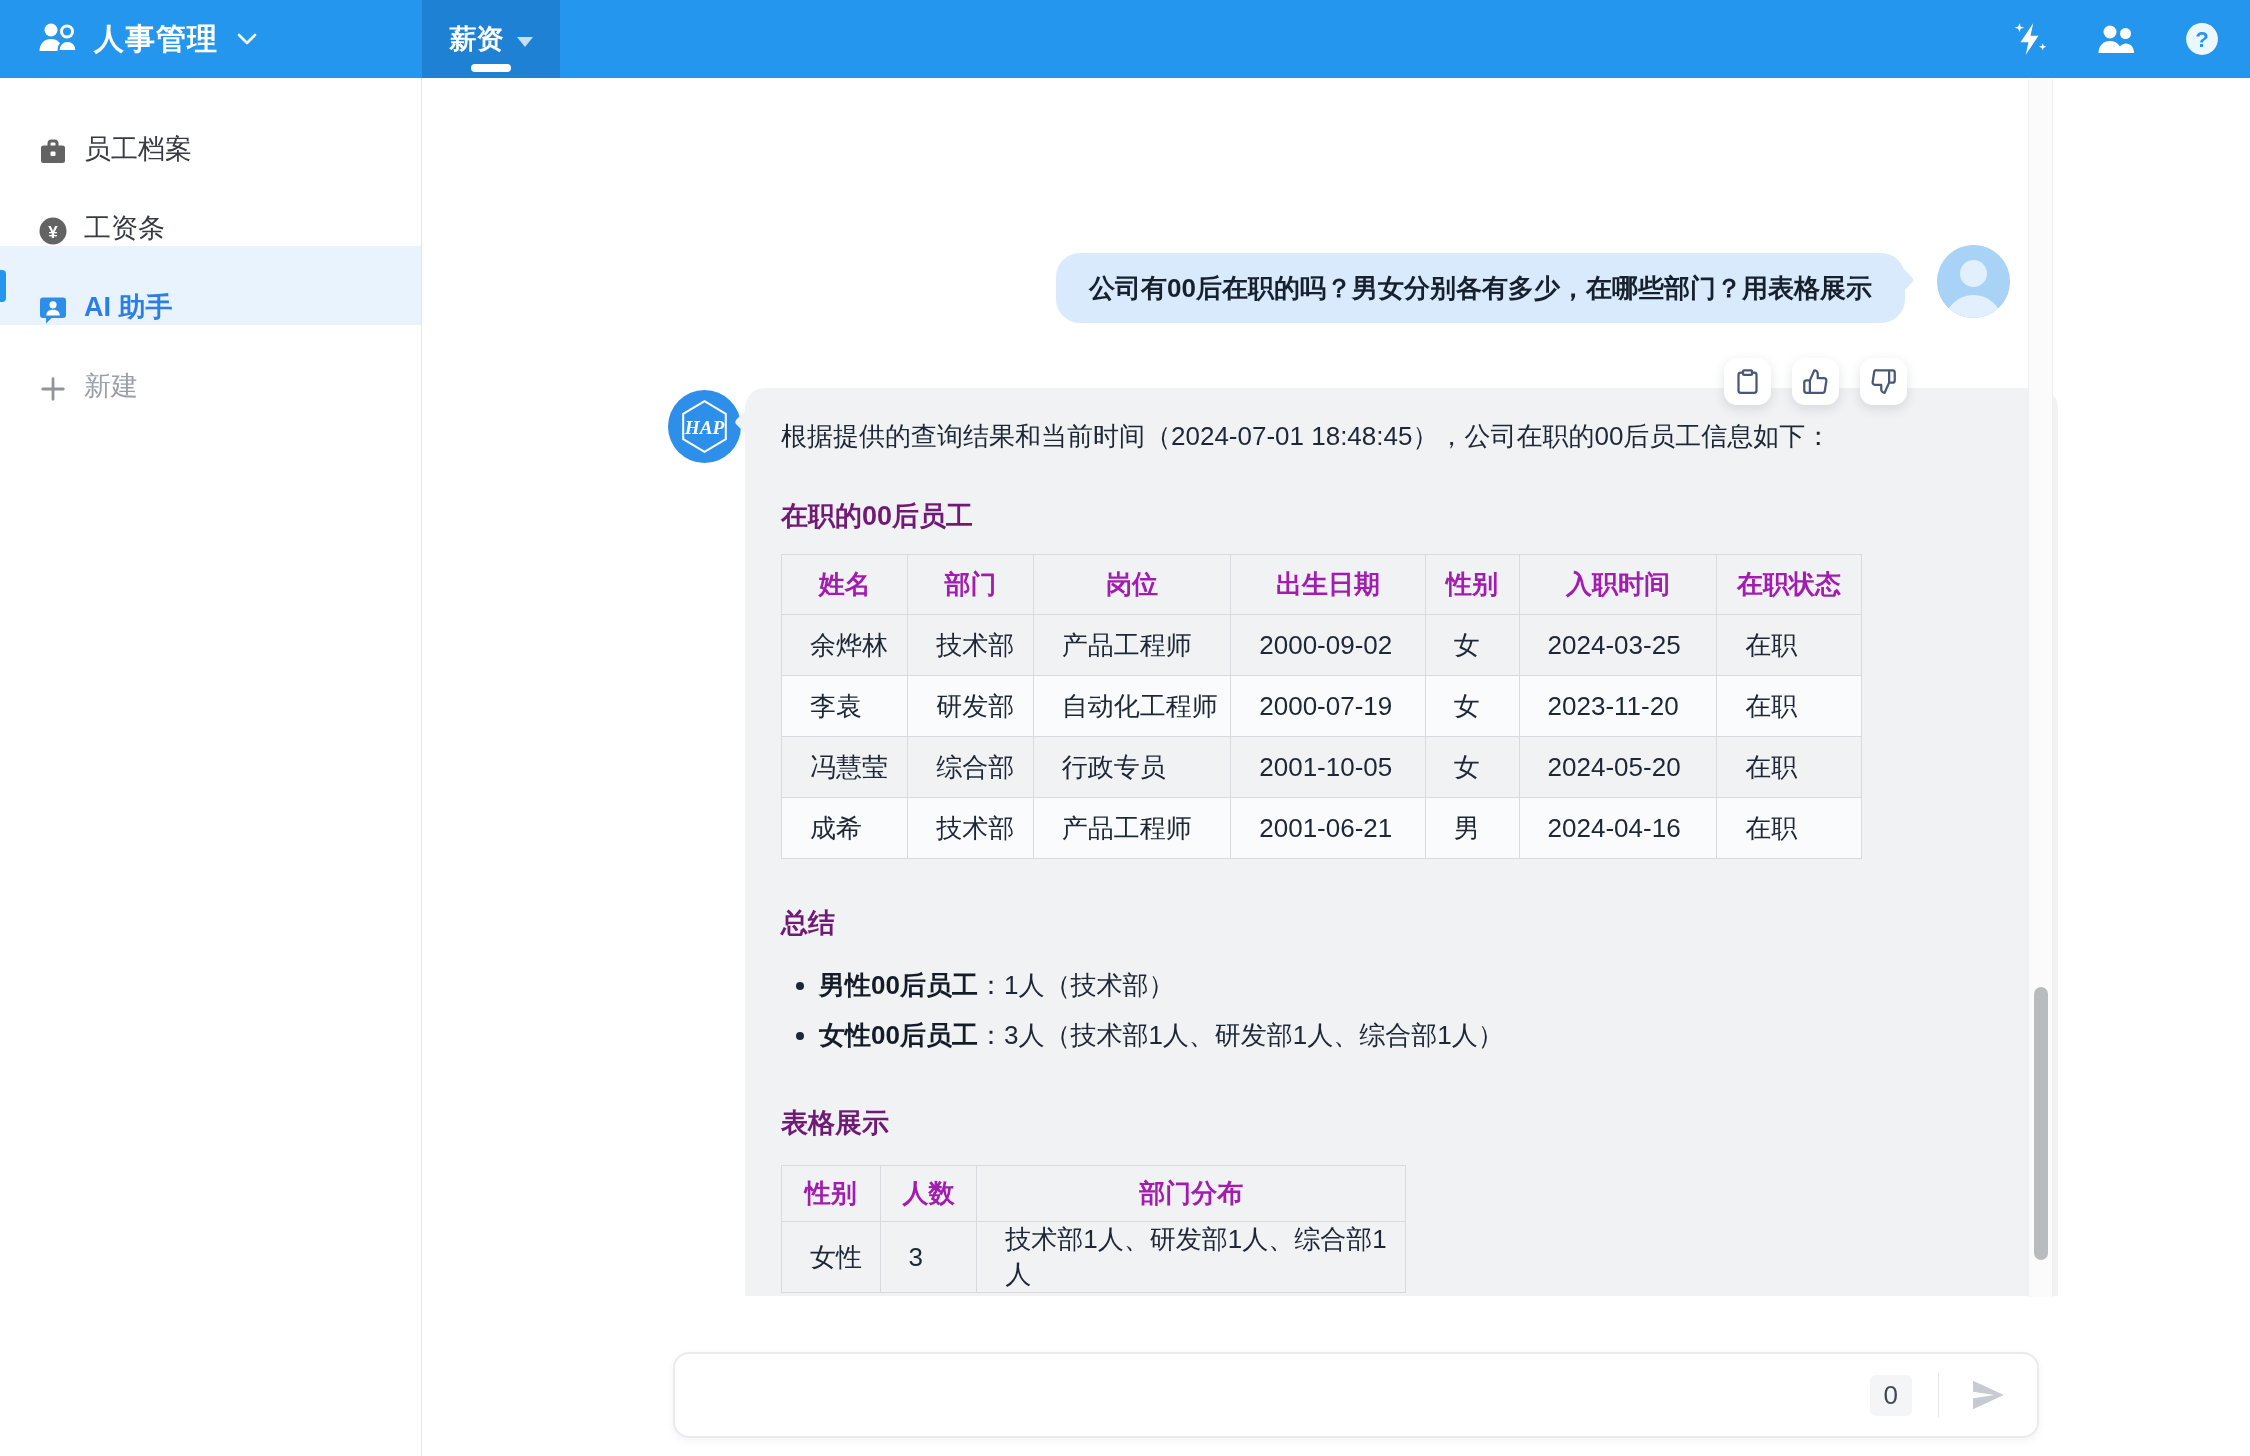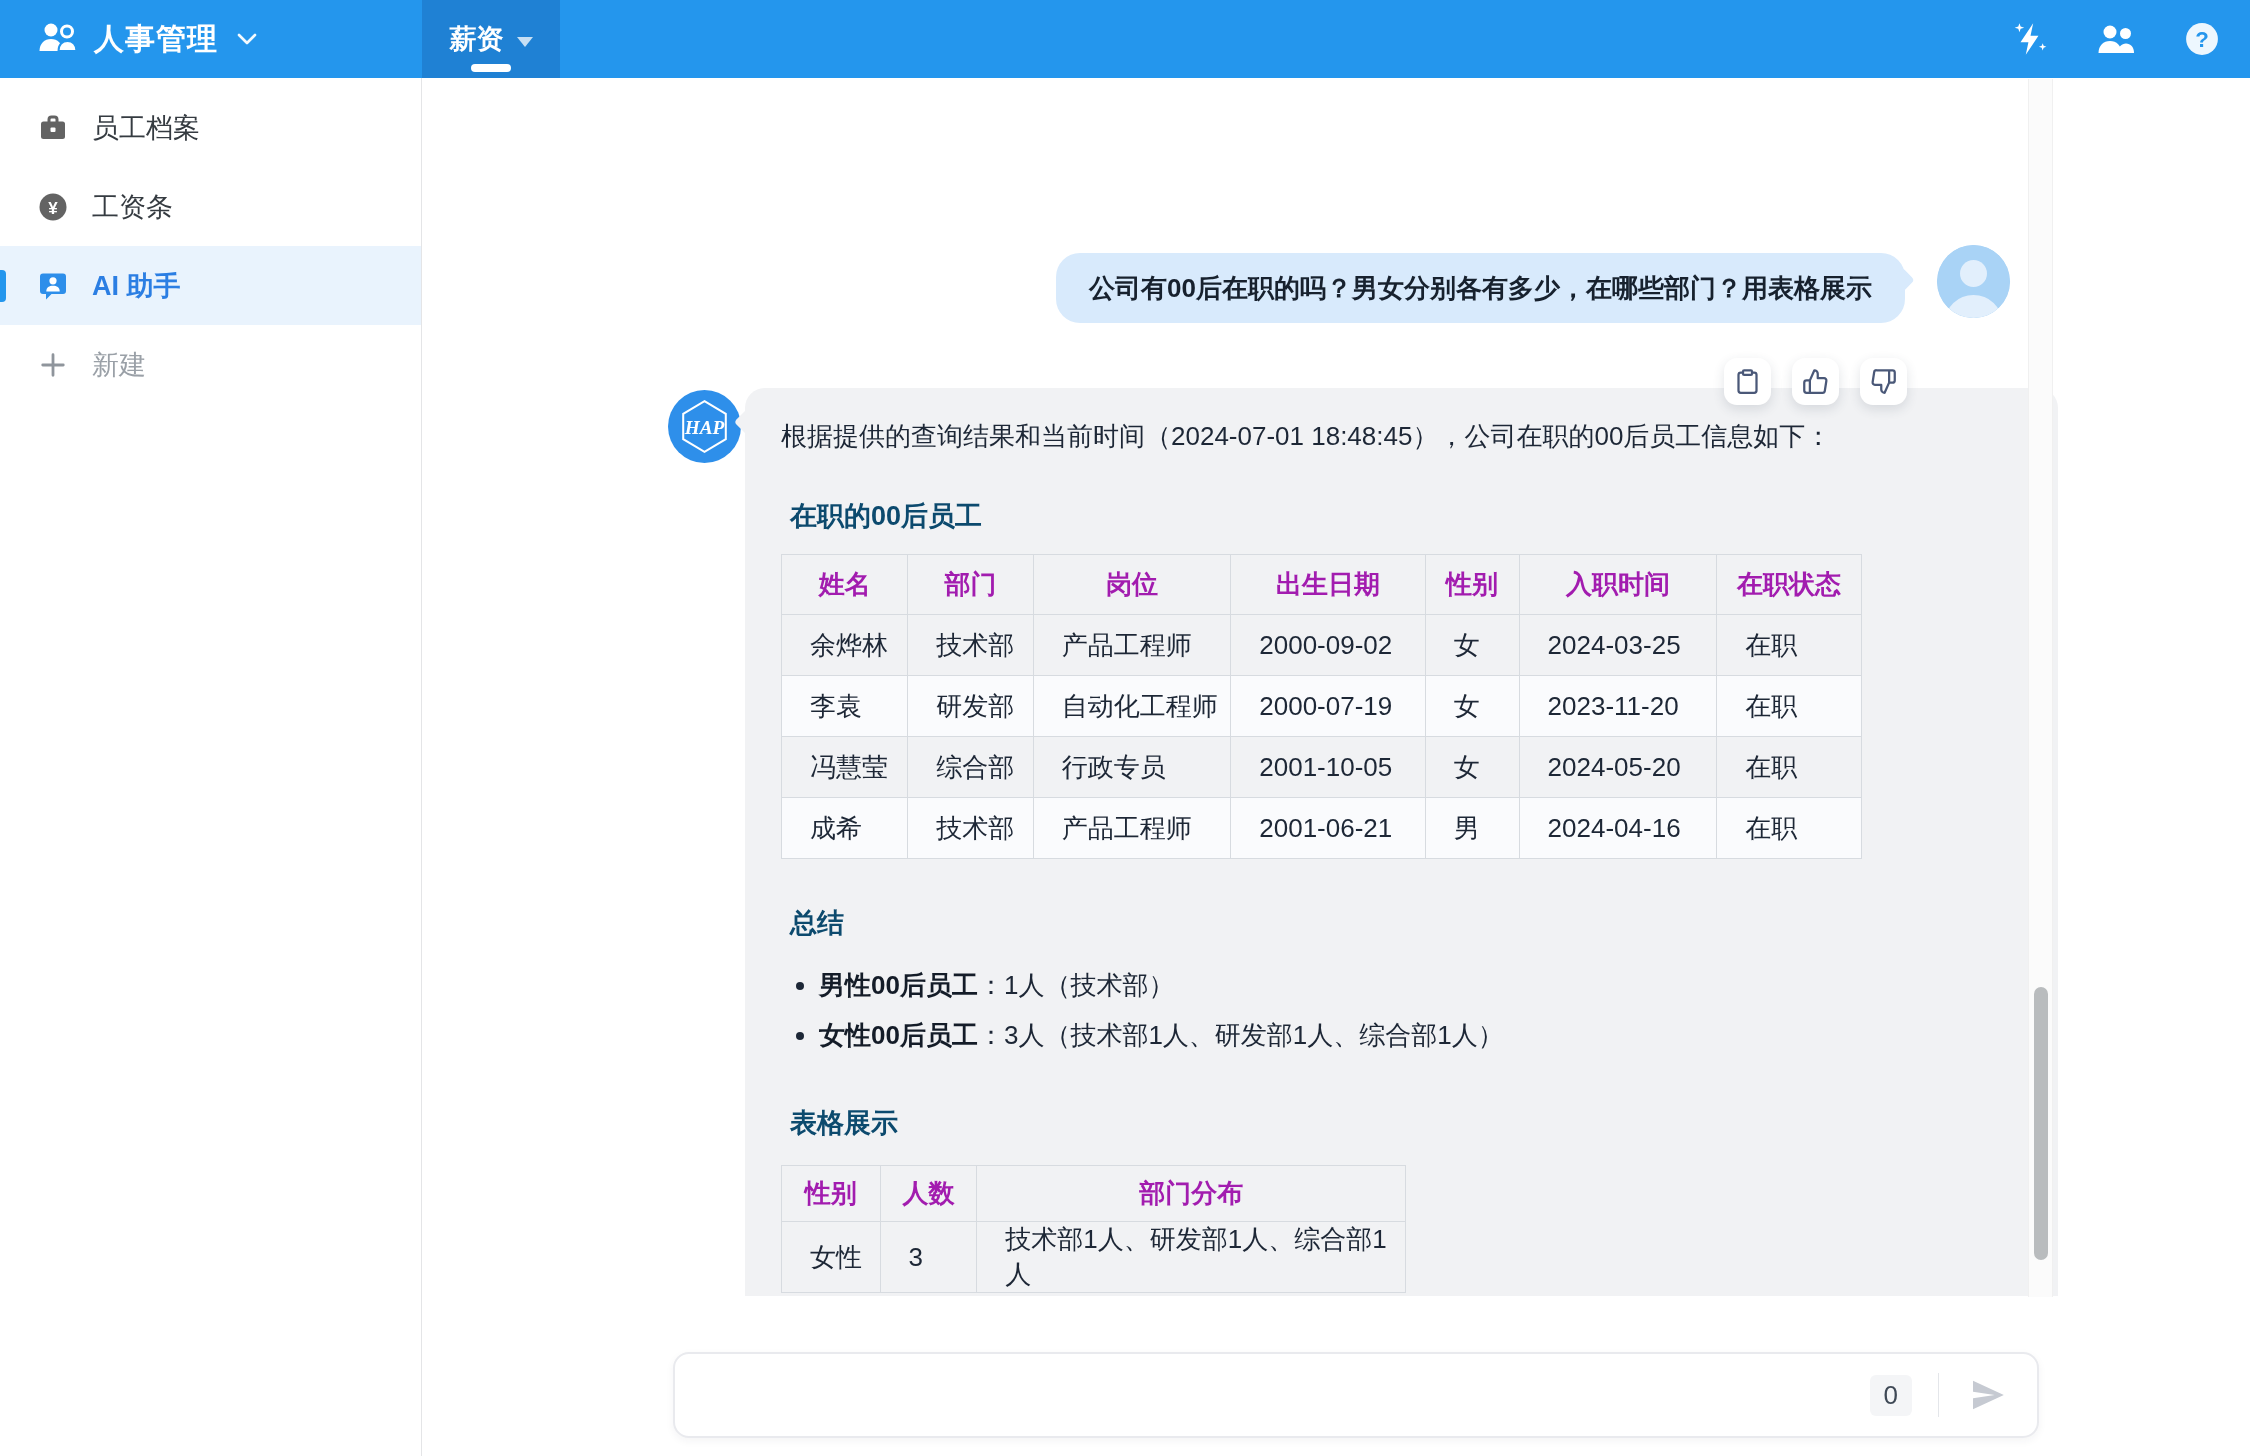--- a/index.html
+++ b/index.html
@@ -15,41 +15,41 @@
   .brand-title { color:#fff; font-size:30px; font-weight:700; letter-spacing:1px; }
   .brand-chevron { margin-left:2px; margin-top:4px; }
   .top-tab { position:absolute; left:422px; top:0; width:138px; height:78px; background:#1f81d4; display:flex; align-items:center; justify-content:center; cursor:pointer; }
   .top-tab-label { color:#fff; font-size:27px; font-weight:700; }
   .tab-caret { width:0; height:0; border-left:8px solid transparent; border-right:8px solid transparent; border-top:10px solid rgba(255,255,255,0.75); margin-left:13px; margin-top:5px; }
   .tab-underline { position:absolute; left:50%; transform:translateX(-50%); bottom:6px; width:40px; height:8px; border-radius:5px; background:#fff; }
   .topbar-right { position:absolute; right:0; top:0; height:78px; display:flex; align-items:center; gap:42px; padding-right:26px; }
   .top-icon-btn { width:44px; height:44px; display:flex; align-items:center; justify-content:center; cursor:pointer; }
   
   .sidebar { position:absolute; left:0; top:78px; width:422px; height:1378px; background:#fff; border-right:1px solid #e4e5e7; z-index:20; }
-  .side-item { position:relative; height:79px; display:flex; align-items:center; gap:24px; padding-left:38px; font-size:27px; color:#353b41; cursor:pointer; }
+  .side-item { position:relative; height:79px; display:flex; align-items:flex-end; gap:16px; padding-left:38px; font-size:27px; color:#353b41; cursor:pointer; }
   .side-item .s-icon { width:30px; height:30px; flex:none; display:flex; align-items:center; justify-content:center; }
   .side-item.active { background:#e9f3fd; color:#2b7ee3; font-weight:700; }
   .side-item.active::before { content:""; position:absolute; left:0; top:50%; transform:translateY(-50%); width:6px; height:32px; background:#2496ed; border-radius:0 4px 4px 0; }
   .side-item.muted { color:#9aa0a7; }
   .sidebar-top-gap { height:10px; }
   
   .chat-viewport { position:absolute; left:423px; top:78px; width:1827px; height:1218px; background:#fff; overflow:hidden; }
   
   .user-row-bubble { position:absolute; top:175px; right:345px; height:70px; line-height:70px; padding:0 33px; background:#d8eafc; border-radius:24px; font-size:26px; color:#17212e; white-space:nowrap;font-weight:bold; }
   .user-row-bubble::after { content:""; position:absolute; right:-6px; top:18px; width:18px; height:18px; background:#d8eafc; transform:rotate(45deg); border-radius:4px; }
   .user-avatar { position:absolute; top:167px; right:240px; width:73px; height:73px; border-radius:50%; overflow:hidden; background:#a9d3f6; }
   
   .msg-actions { position:absolute; top:280px; right:343px; display:flex; gap:21px; z-index:5; }
   .action-btn { width:47px; height:47px; background:#fff; border-radius:13px; box-shadow:0 4px 12px rgba(40,55,80,0.14); display:flex; align-items:center; justify-content:center; cursor:pointer; }
   
   .ai-avatar { position:absolute; left:245px; top:312px; width:73px; height:73px; }
   .ai-bubble { position:absolute; left:322px; top:310px; width:1313px; background:#f1f2f4; border-radius:20px; padding:28px 24px 40px 36px; font-size:26px; color:#1d2736; }
   .ai-bubble::before { content:""; position:absolute; left:-7px; top:24px; width:20px; height:20px; background:#f1f2f4; transform:rotate(45deg); border-radius:4px; }
   .ai-intro { line-height:40px; }
-  .ai-h { font-size:27px; font-weight:700; color:#0c4a6e;margin-left:9px; }
+  .ai-h { font-size:27px; font-weight:700; color:#701a75; }
   .h1-gap { margin-top:42px; }
   .h2-gap { margin-top:46px; }
   .h3-gap { margin-top:48px; }
   table { border-collapse:collapse; table-layout:fixed; margin-top:20px; }
   th,td { border:1.5px solid #d7dbe0; font-size:26px; }
   th { height:60px; text-align:center; font-weight:700; color:#a21caf; }
   td { height:61px; text-align:left; padding-left:28px; color:#1d2736; }
   tbody tr:nth-child(even) { background:#fafbfd; }
   .tbl-employees { width:1081px; }
   .tbl-employees th:nth-child(1){width:11.7%} .tbl-employees th:nth-child(2){width:11.6%}

